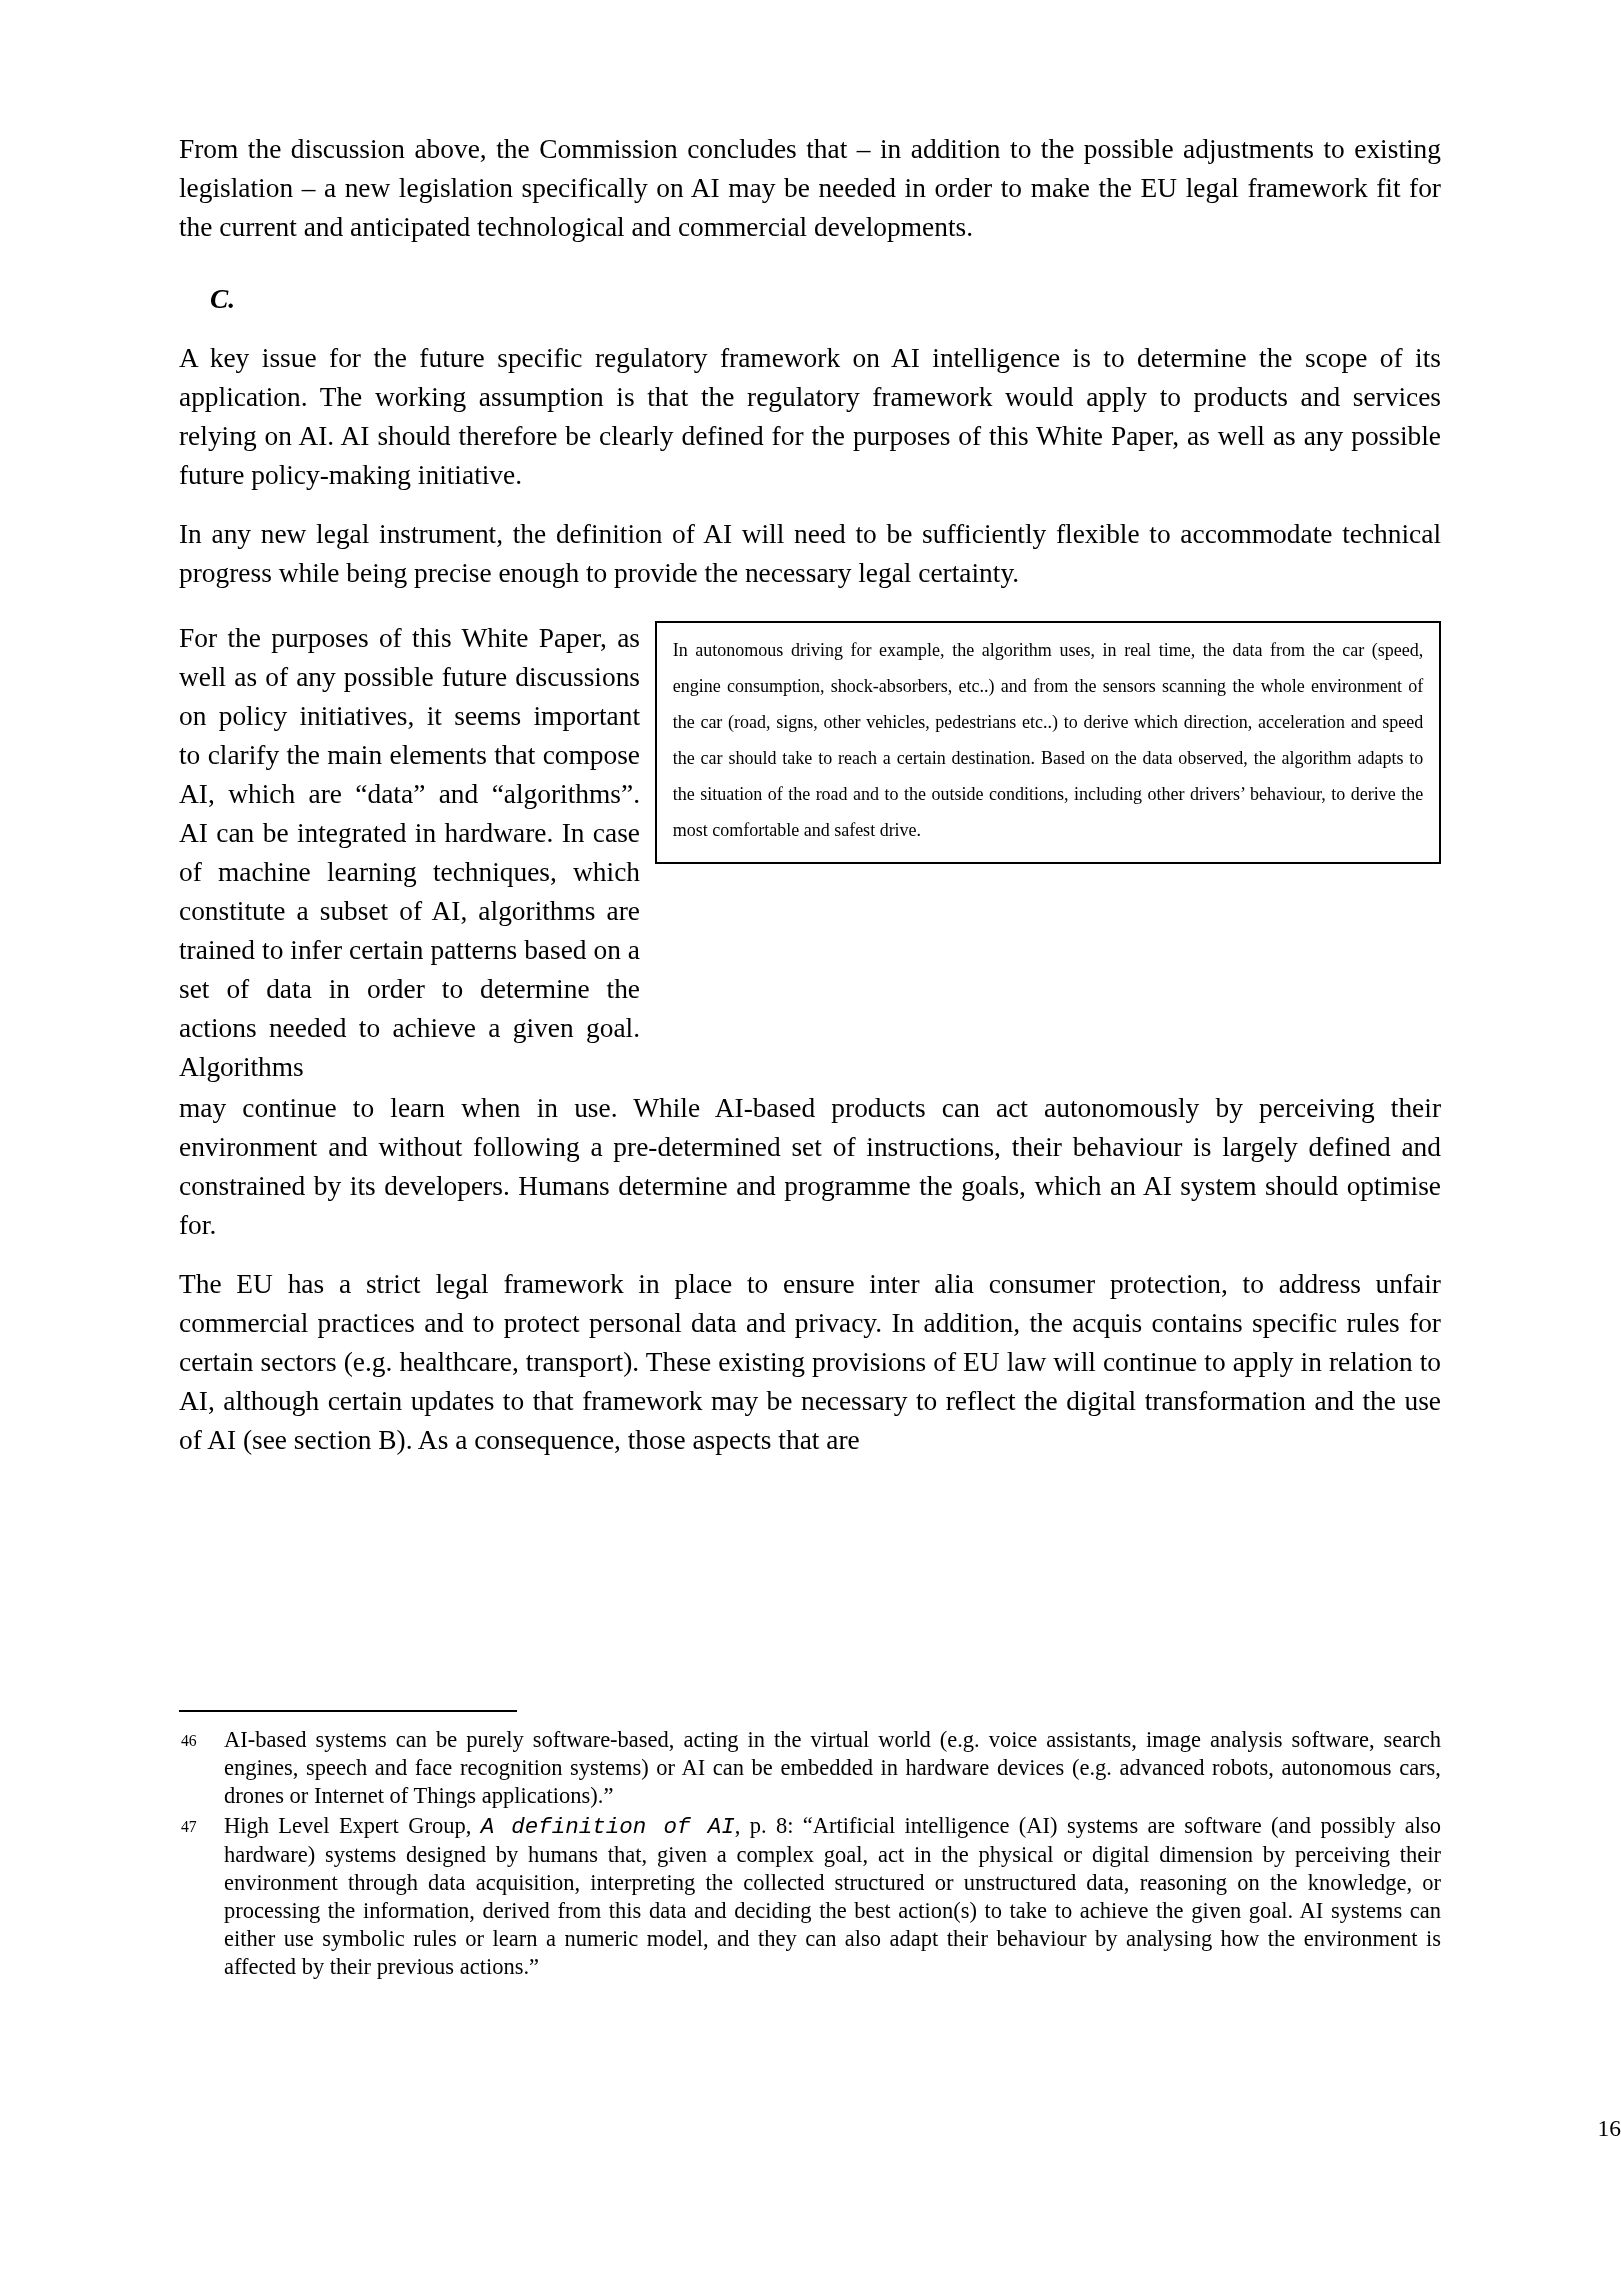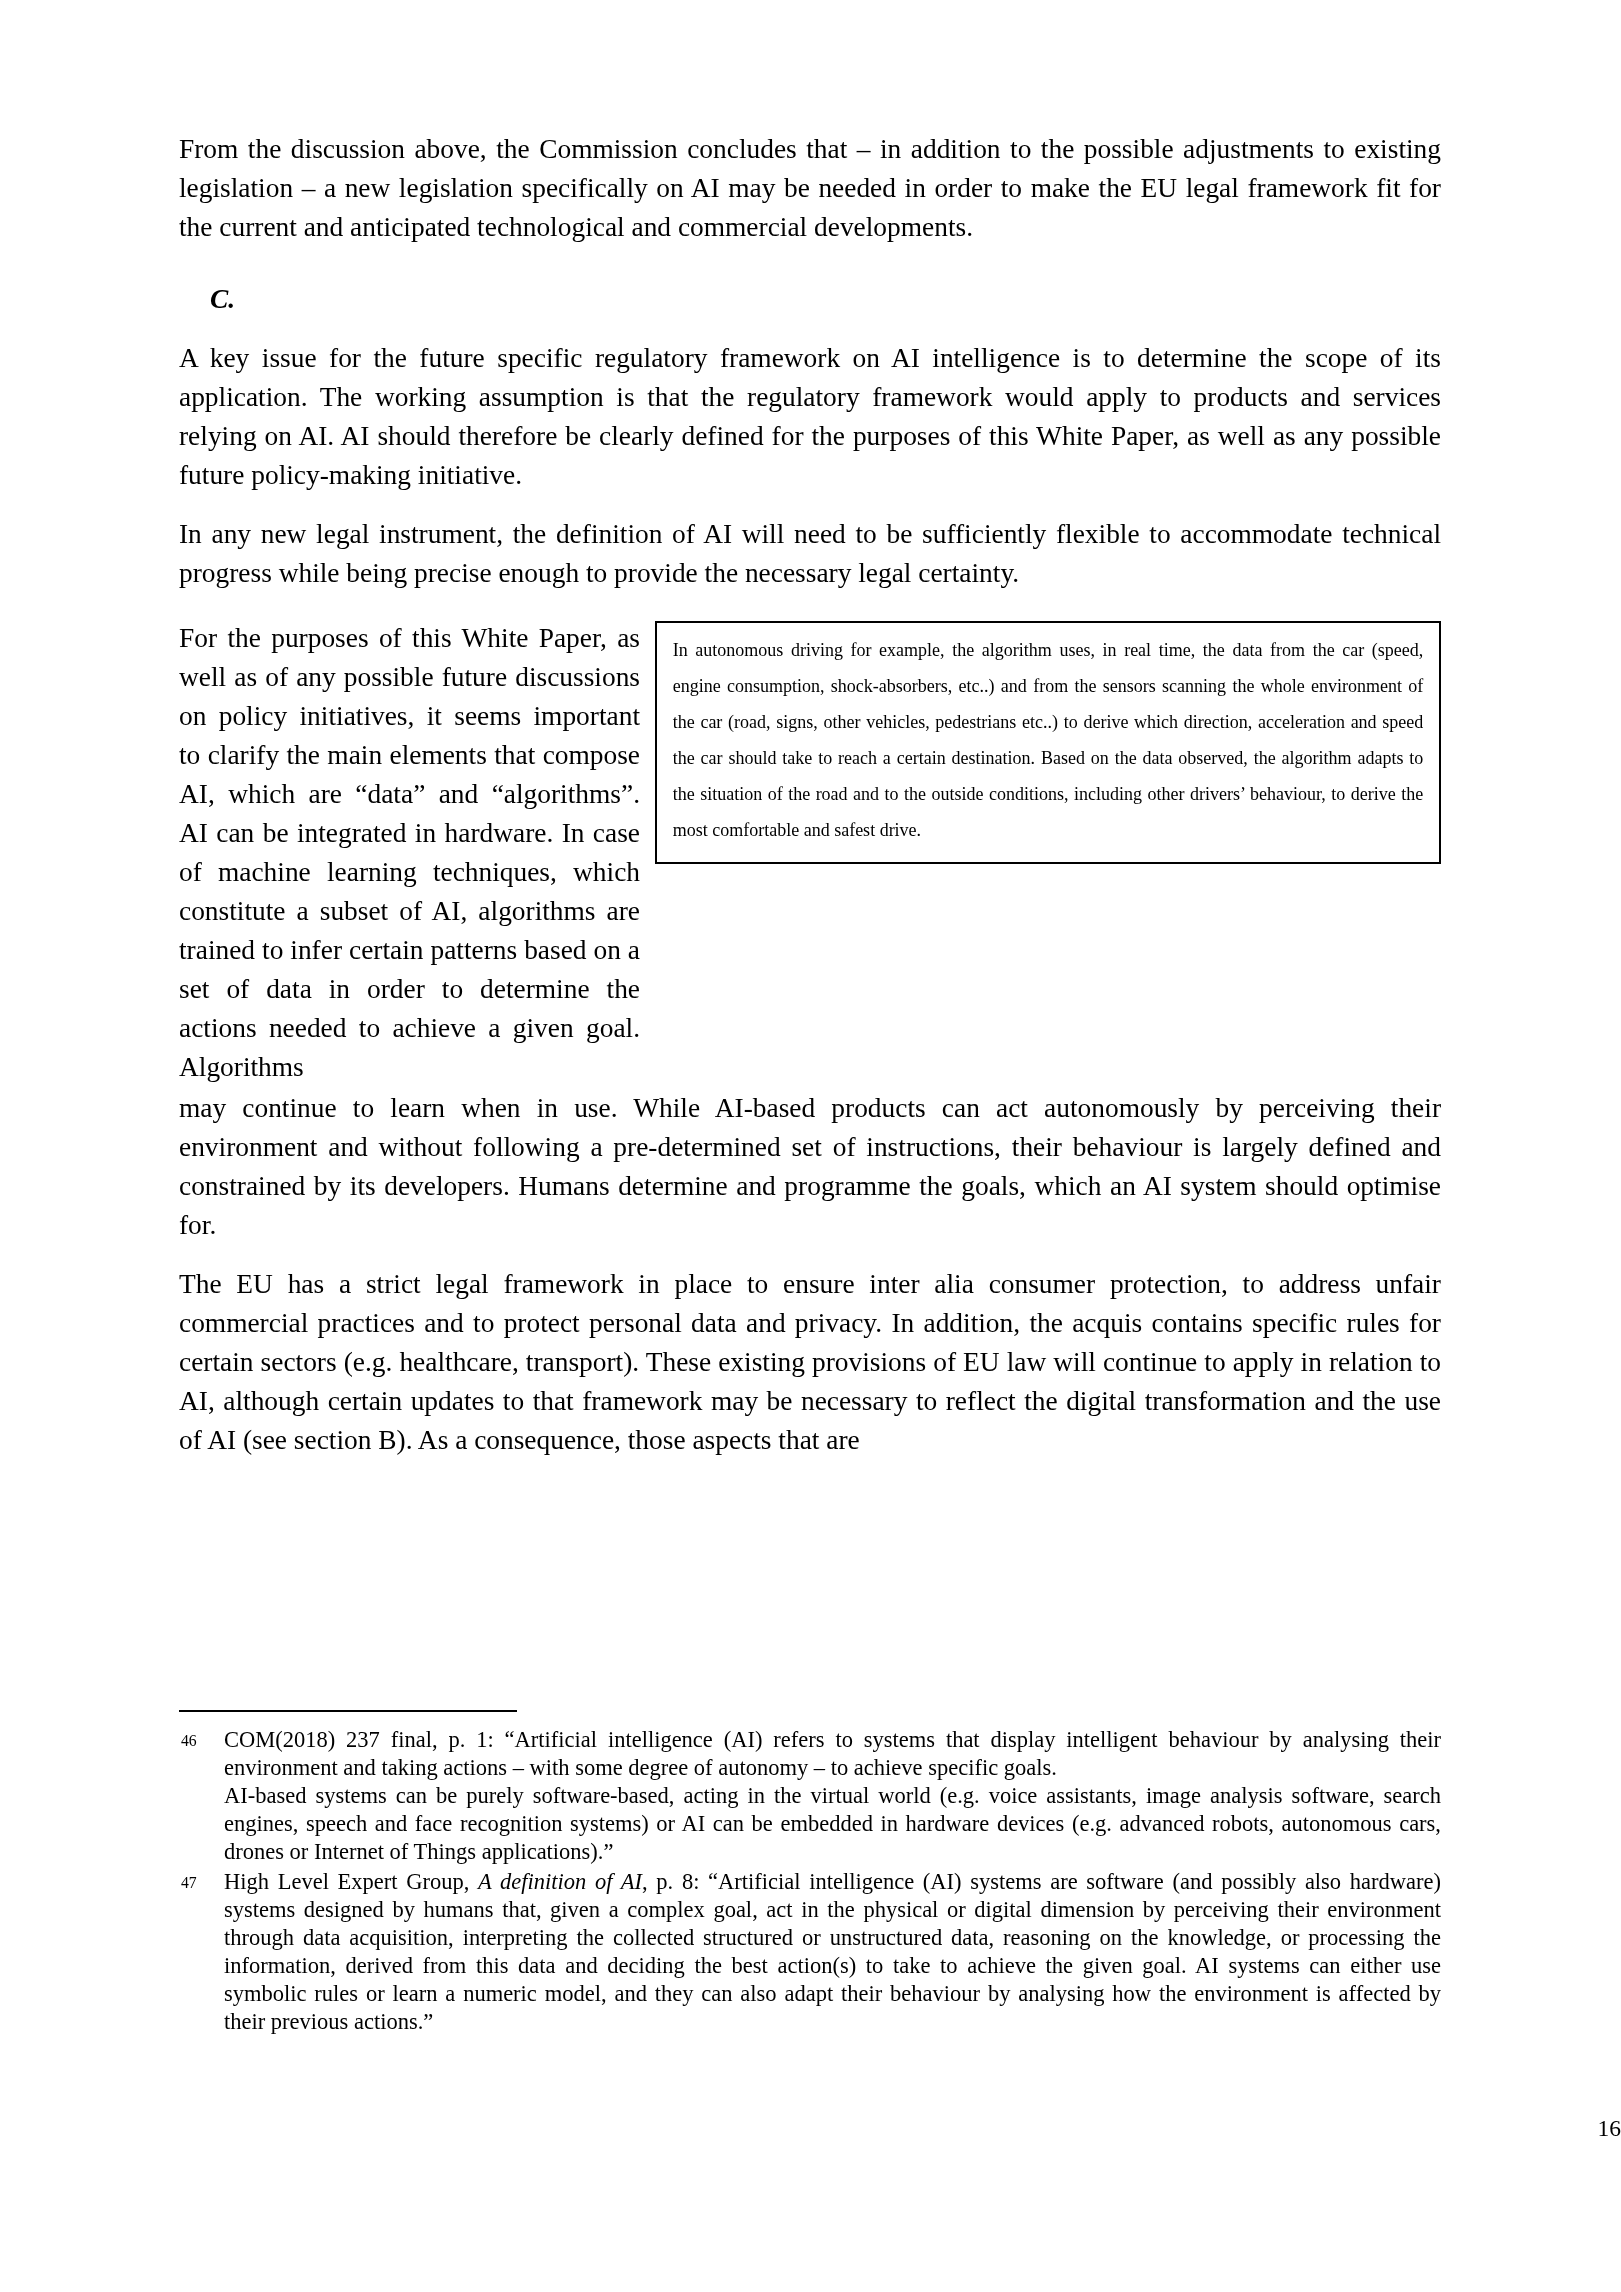--- a/index.html
+++ b/index.html
@@ -83,21 +83,21 @@
     padding-left: 45px;
     margin-top: 2px;
   }
   .fn-num {
     position: absolute;
     left: 2px;
     top: 1px;
     font-size: 15.7px;
   }
   .fn-para { text-align: justify; }
-  .fn-title { font-style: italic; }
+  .fn-title { font-style: italic; font-family: Liberation Mono, monospace; }
   .page-number {
     position: absolute;
     top: 2115px;
     left: 0;
     width: 100%;
     text-align: right;
     font-size: 23.5px;
   }
 </style>
 </head>
@@ -128,21 +128,20 @@
   <p class="para">The EU has a strict legal framework in place to ensure inter alia consumer protection, to address unfair commercial practices and to protect personal data and privacy. In addition, the acquis contains specific rules for certain sectors (e.g. healthcare, transport). These existing provisions of EU law will continue to apply in relation to AI, although certain updates to that framework may be necessary to reflect the digital transformation and the use of AI (see section B). As a consequence, those aspects that are</p>
 
 </main>
 
 <footer class="footnotes">
   <div class="fn-rule"></div>
 
   <div class="footnote">
     <sup class="fn-num">46</sup>
     <div class="fn-body">
-      <div class="fn-para">COM(2018) 237 final, p. 1: “Artificial intelligence (AI) refers to systems that display intelligent behaviour by analysing their environment and taking actions – with some degree of autonomy – to achieve specific goals.</div>
       <div class="fn-para">AI-based systems can be purely software-based, acting in the virtual world (e.g. voice assistants, image analysis software, search engines, speech and face recognition systems) or AI can be embedded in hardware devices (e.g. advanced robots, autonomous cars, drones or Internet of Things applications).”</div>
     </div>
   </div>
 
   <div class="footnote">
     <sup class="fn-num">47</sup>
     <div class="fn-body">
       <div class="fn-para"><span>High Level Expert Group, </span><em class="fn-title">A definition of AI</em><span>, p. 8: “Artificial intelligence (AI) systems are software (and possibly also hardware) systems designed by humans that, given a complex goal, act in the physical or digital dimension by perceiving their environment through data acquisition, interpreting the collected structured or unstructured data, reasoning on the knowledge, or processing the information, derived from this data and deciding the best action(s) to take to achieve the given goal. AI systems can either use symbolic rules or learn a numeric model, and they can also adapt their behaviour by analysing how the environment is affected by their previous actions.”</span></div>
     </div>
   </div>

